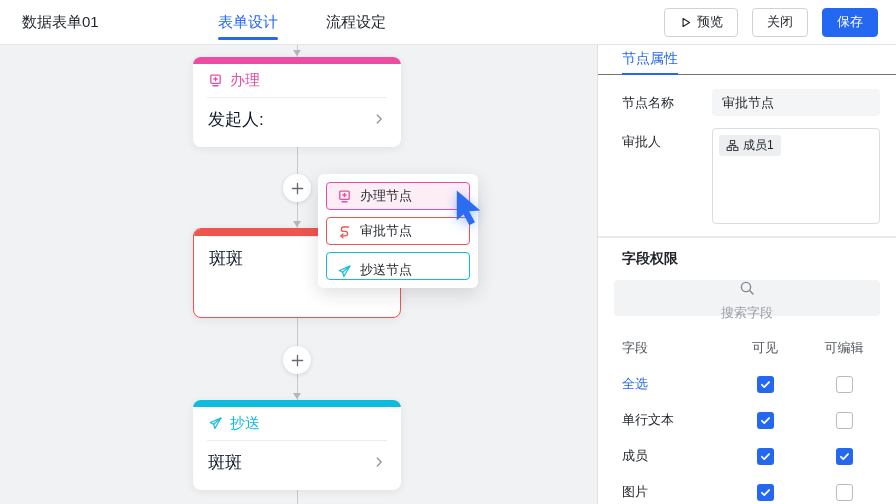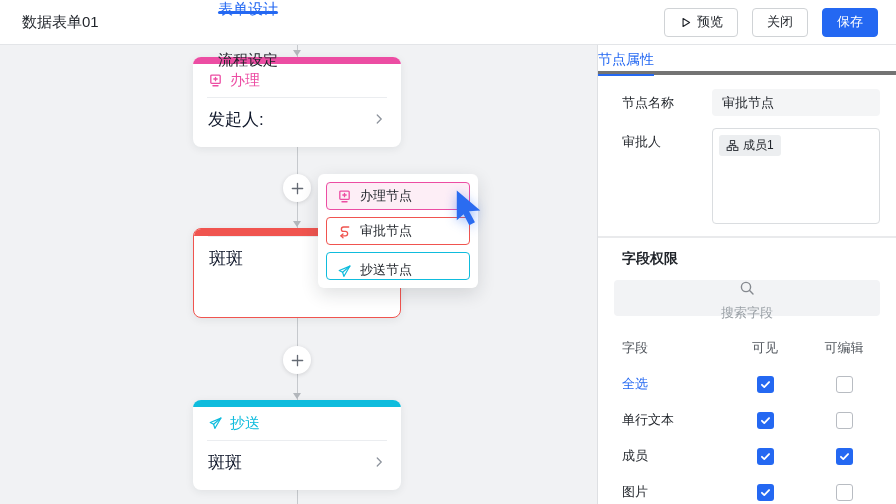--- a/index.html
+++ b/index.html
@@ -4,21 +4,21 @@
 <style>
   * { margin:0; padding:0; box-sizing:border-box; }
   html,body { width:896px; height:504px; overflow:hidden; }
   body { font-family:"Liberation Sans","DejaVu Sans",sans-serif; color:#1f2329; background:#fff; }
   .app { position:relative; width:896px; height:504px; }
 
   
   .hdr { position:absolute; left:0; top:0; width:896px; height:45px; background:#fff;
          border-bottom:1px solid #e3e5e8; display:flex; align-items:center; z-index:30; }
   .hdr-title { position:absolute; left:22px; font-size:15px; color:#1f2329; }
-  .hdr-tabs { position:absolute; left:218px; top:0; height:45px; display:flex; gap:32px;flex-direction:column; }
+  .hdr-tabs { position:absolute; left:218px; top:0; height:45px; display:flex; gap:48px; }
   .tab { height:45px; display:flex; align-items:center; font-size:15px; color:#1f2329; cursor:pointer; position:relative; }
   .tab.active { color:var(--accent,#2468F2); }
   .tab.active::after { content:""; position:absolute; left:0; right:0; bottom:5px; height:3px;
                        border-radius:2px; background:var(--accent,#2468F2); }
   .hdr-actions { position:absolute; right:18px; display:flex; gap:14px; align-items:center; }
   .btn { height:29px; padding:0 14px; font-size:13px; border-radius:4px; display:flex; align-items:center; gap:5px;
          background:#fff; border:1px solid #d0d3d6; color:#1f2329; cursor:pointer;
          font-family:inherit; }
   .btn.primary { background:var(--accent,#2468F2); border-color:var(--accent,#2468F2); color:#fff; }
   .btn .ic { display:flex; align-items:center; }
@@ -57,21 +57,21 @@
   .popup-opt.hl     { background:#fdeef6; }
   .popup-opt .oic.handle { color:var(--pink,#EC4DA3);} .popup-opt .oic.approve{ color:var(--red,#F0544F);}
   .popup-opt .oic.cc { color:var(--cyan,#0FBCDD);}
   .oic { display:flex; }
 
   .cursor { position:absolute; left:451px; top:143px; z-index:12; filter:drop-shadow(0 2px 6px rgba(36,104,242,.45)); }
 
   
   .panel { position:absolute; left:597px; top:45px; width:299px; height:459px; background:#fff;
            border-left:1px solid #dee0e3; }
-  .panel-tabs { height:30px; border-bottom:4px solid #737373; display:flex; align-items:flex-start; }
+  .panel-tabs { height:30px; border-bottom:1px solid #737373; padding-left:24px; display:flex; align-items:flex-end; }
   .panel-tab { font-size:14px; color:var(--accent,#2468F2); height:30px; display:flex; align-items:center;
                position:relative; cursor:pointer; }
   .panel-tab::after { content:""; position:absolute; left:0; right:0; bottom:-1px; height:2px;
                       background:var(--accent,#2468F2); }
   .form { padding:14px 16px 0 24px; }
   .form-row { display:flex; margin-bottom:12px; }
   .form-label { width:90px; flex:none; font-size:13px; color:#1f2329; padding-top:5px; }
   .input { flex:1; height:27px; background:#f4f5f6; border-radius:4px; border:none; font-size:13px; color:#1f2329;
            padding:0 10px; display:flex; align-items:center; }
   .approver-box { flex:1; height:96px; border:1px solid #dadde0; border-radius:4px; background:#fff; padding:6px; }

